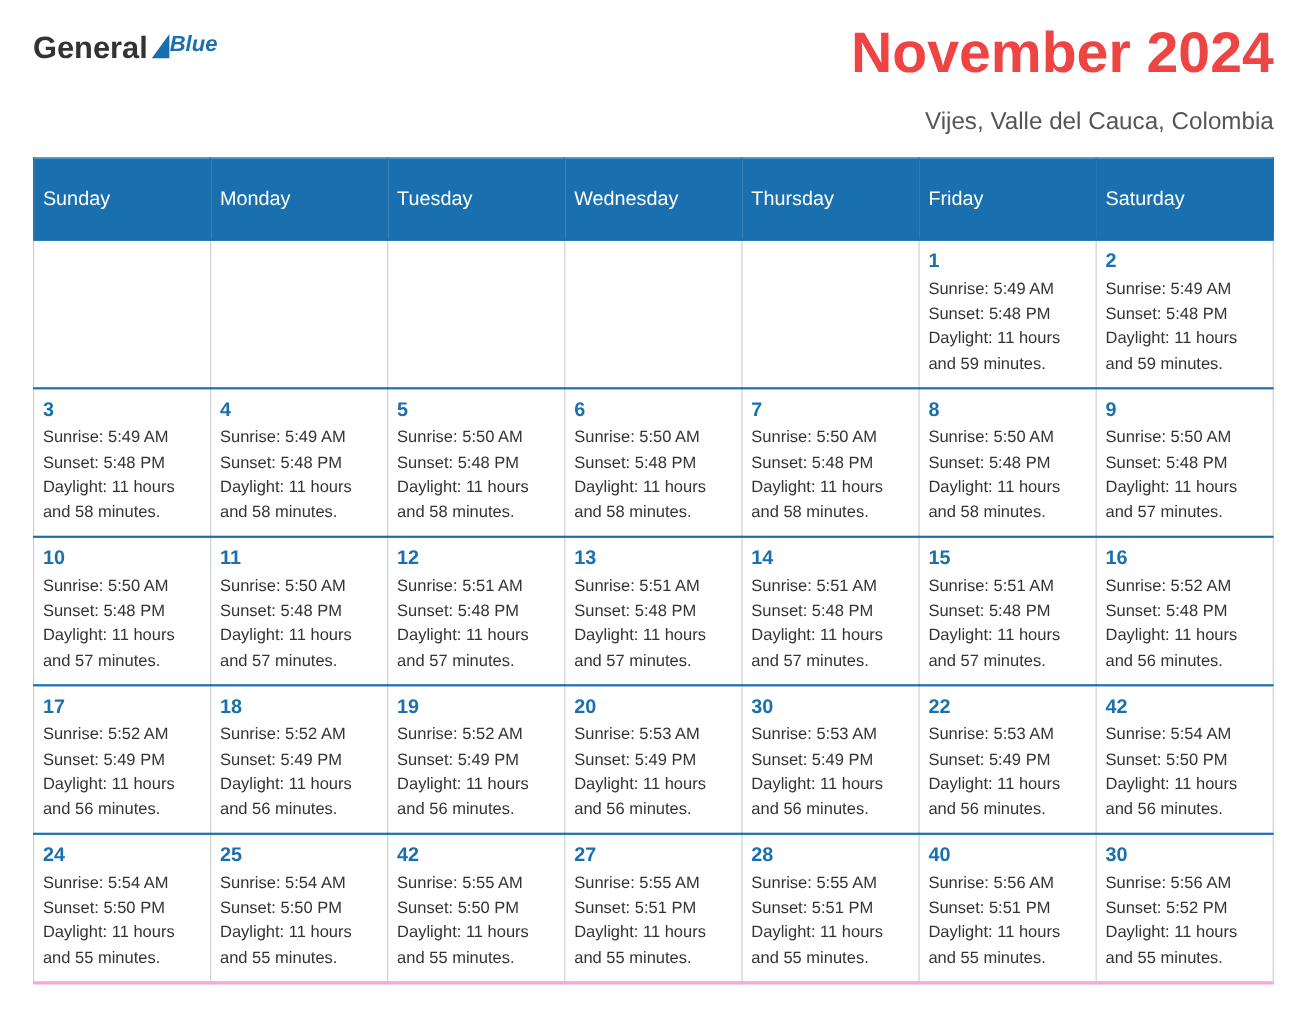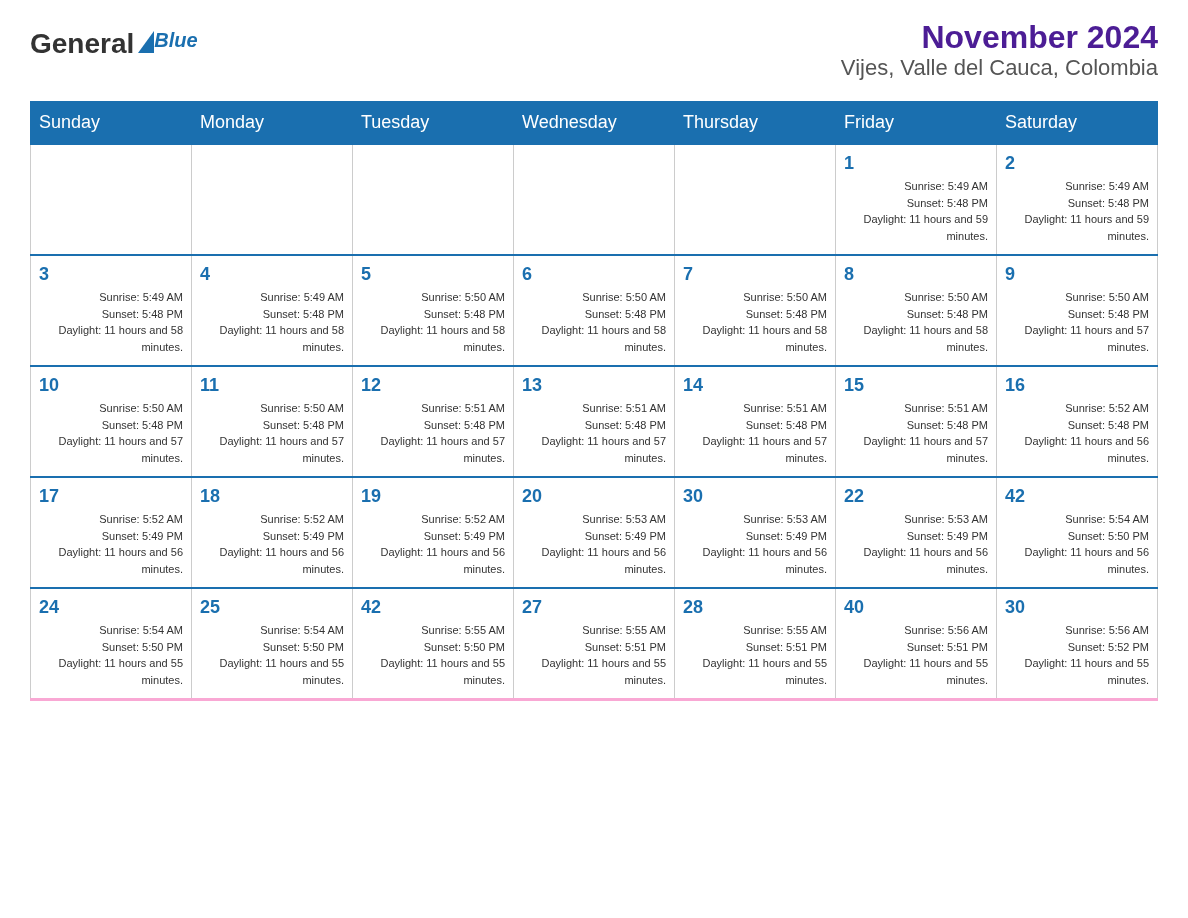--- a/index.html
+++ b/index.html
@@ -34,63 +34,62 @@
       color: #1a6faf;
       line-height: 1;
       display: flex;
       align-items: center;
       font-style: italic;
     }
     .title-block {
       text-align: right;
     }
     .month-title {
-      font-size: 32px;
+      font-size: 52px;
       font-weight: bold;
-      color: #4c1d95;
+      color: #ef4444;
       line-height: 1.1;
     }
     .location {
       font-size: 22px;
       color: #555;
-      margin-top: 0;
+      margin-top: 20px;
     }
     .calendar {
       width: 100%;
       border-collapse: collapse;
       border: 1px solid #aaa;
     }
     .calendar th {
       background-color: #1a6faf;
       color: #fff;
       font-size: 18px;
       font-weight: normal;
-      padding: 10px 8px;
+      padding: 26px 8px;
       text-align: left;
       border: 1px solid #1a6faf;
     }
     .calendar td {
       vertical-align: top;
       border: 1px solid #ccc;
       padding: 8px 8px 10px 8px;
       width: calc(100% / 7);
       min-height: 110px;
     }
     .day-num {
       font-size: 18px;
       font-weight: bold;
       color: #1a6faf;
       display: block;
       margin-bottom: 4px;
     }
     .day-info {
-      font-size: 11px;
+      font-size: 15px;
       color: #333;
       line-height: 1.5;
-      text-align: right;
     }
     .empty-cell {
       background: #fff;
     }
     tr {
       border-bottom: 2px solid #1a6faf;
     }
     .calendar tbody tr:last-child {
       border-bottom: 3px solid #f9a8d4;
     }

